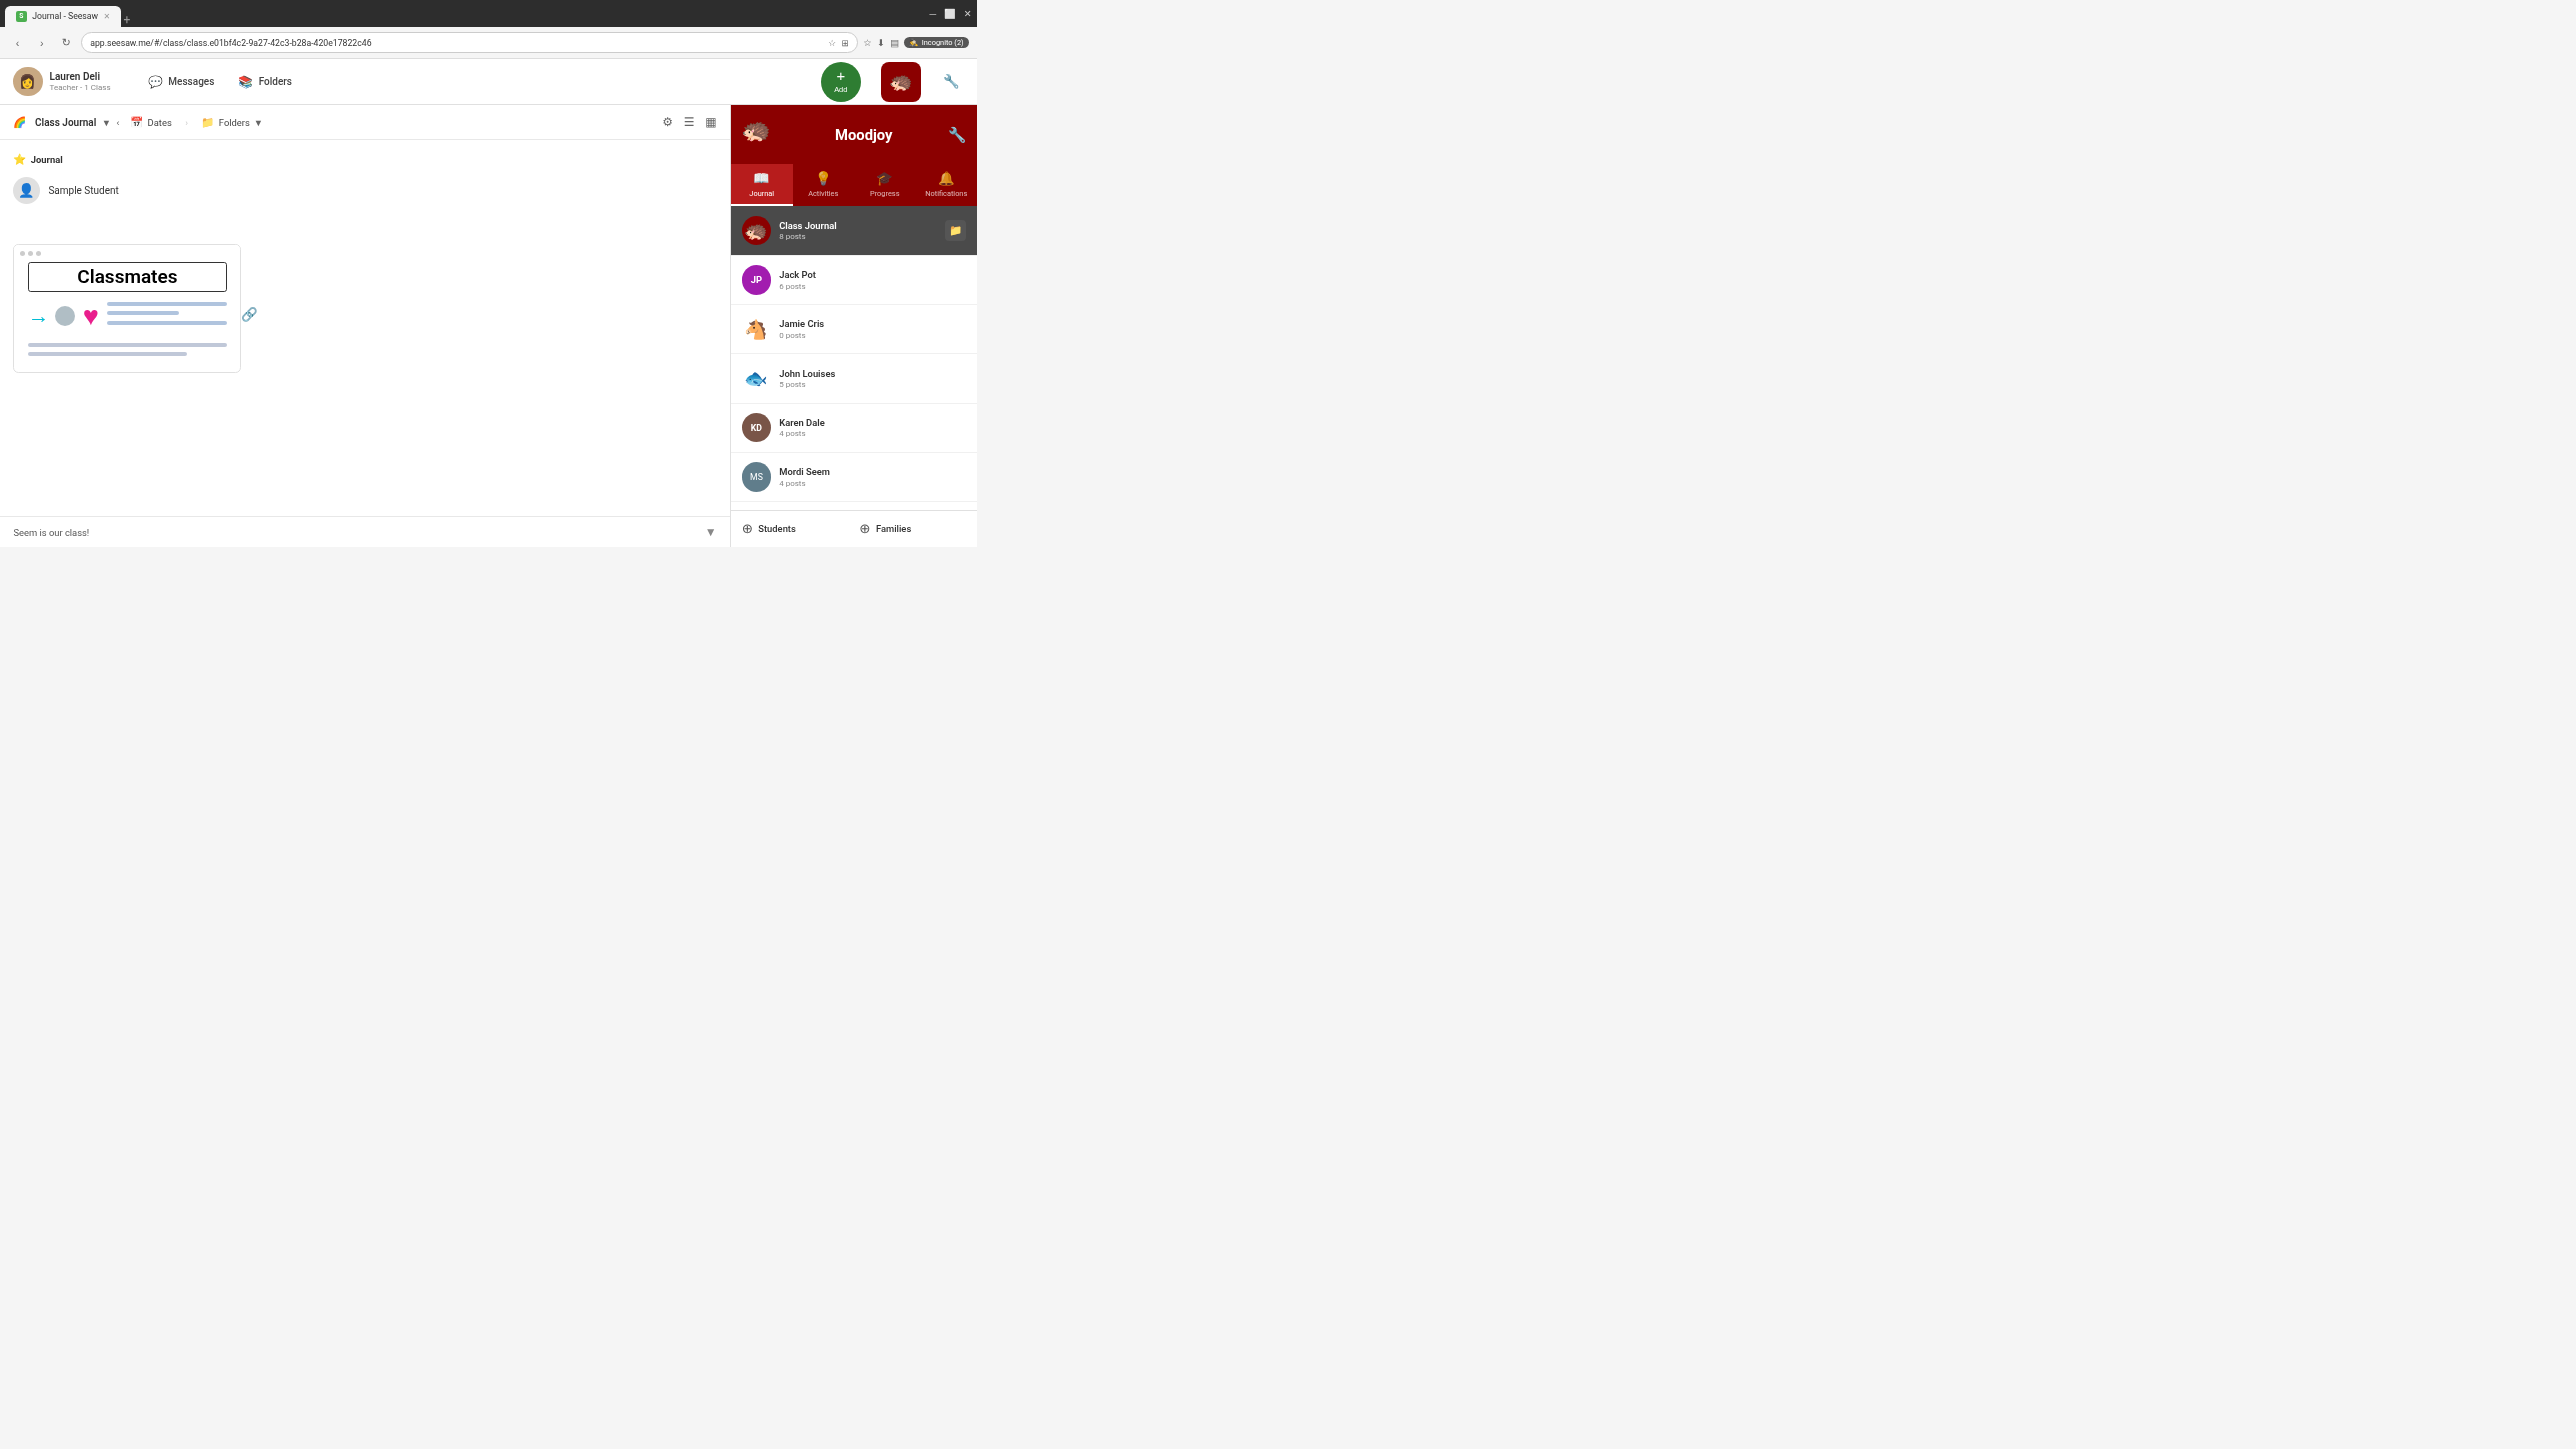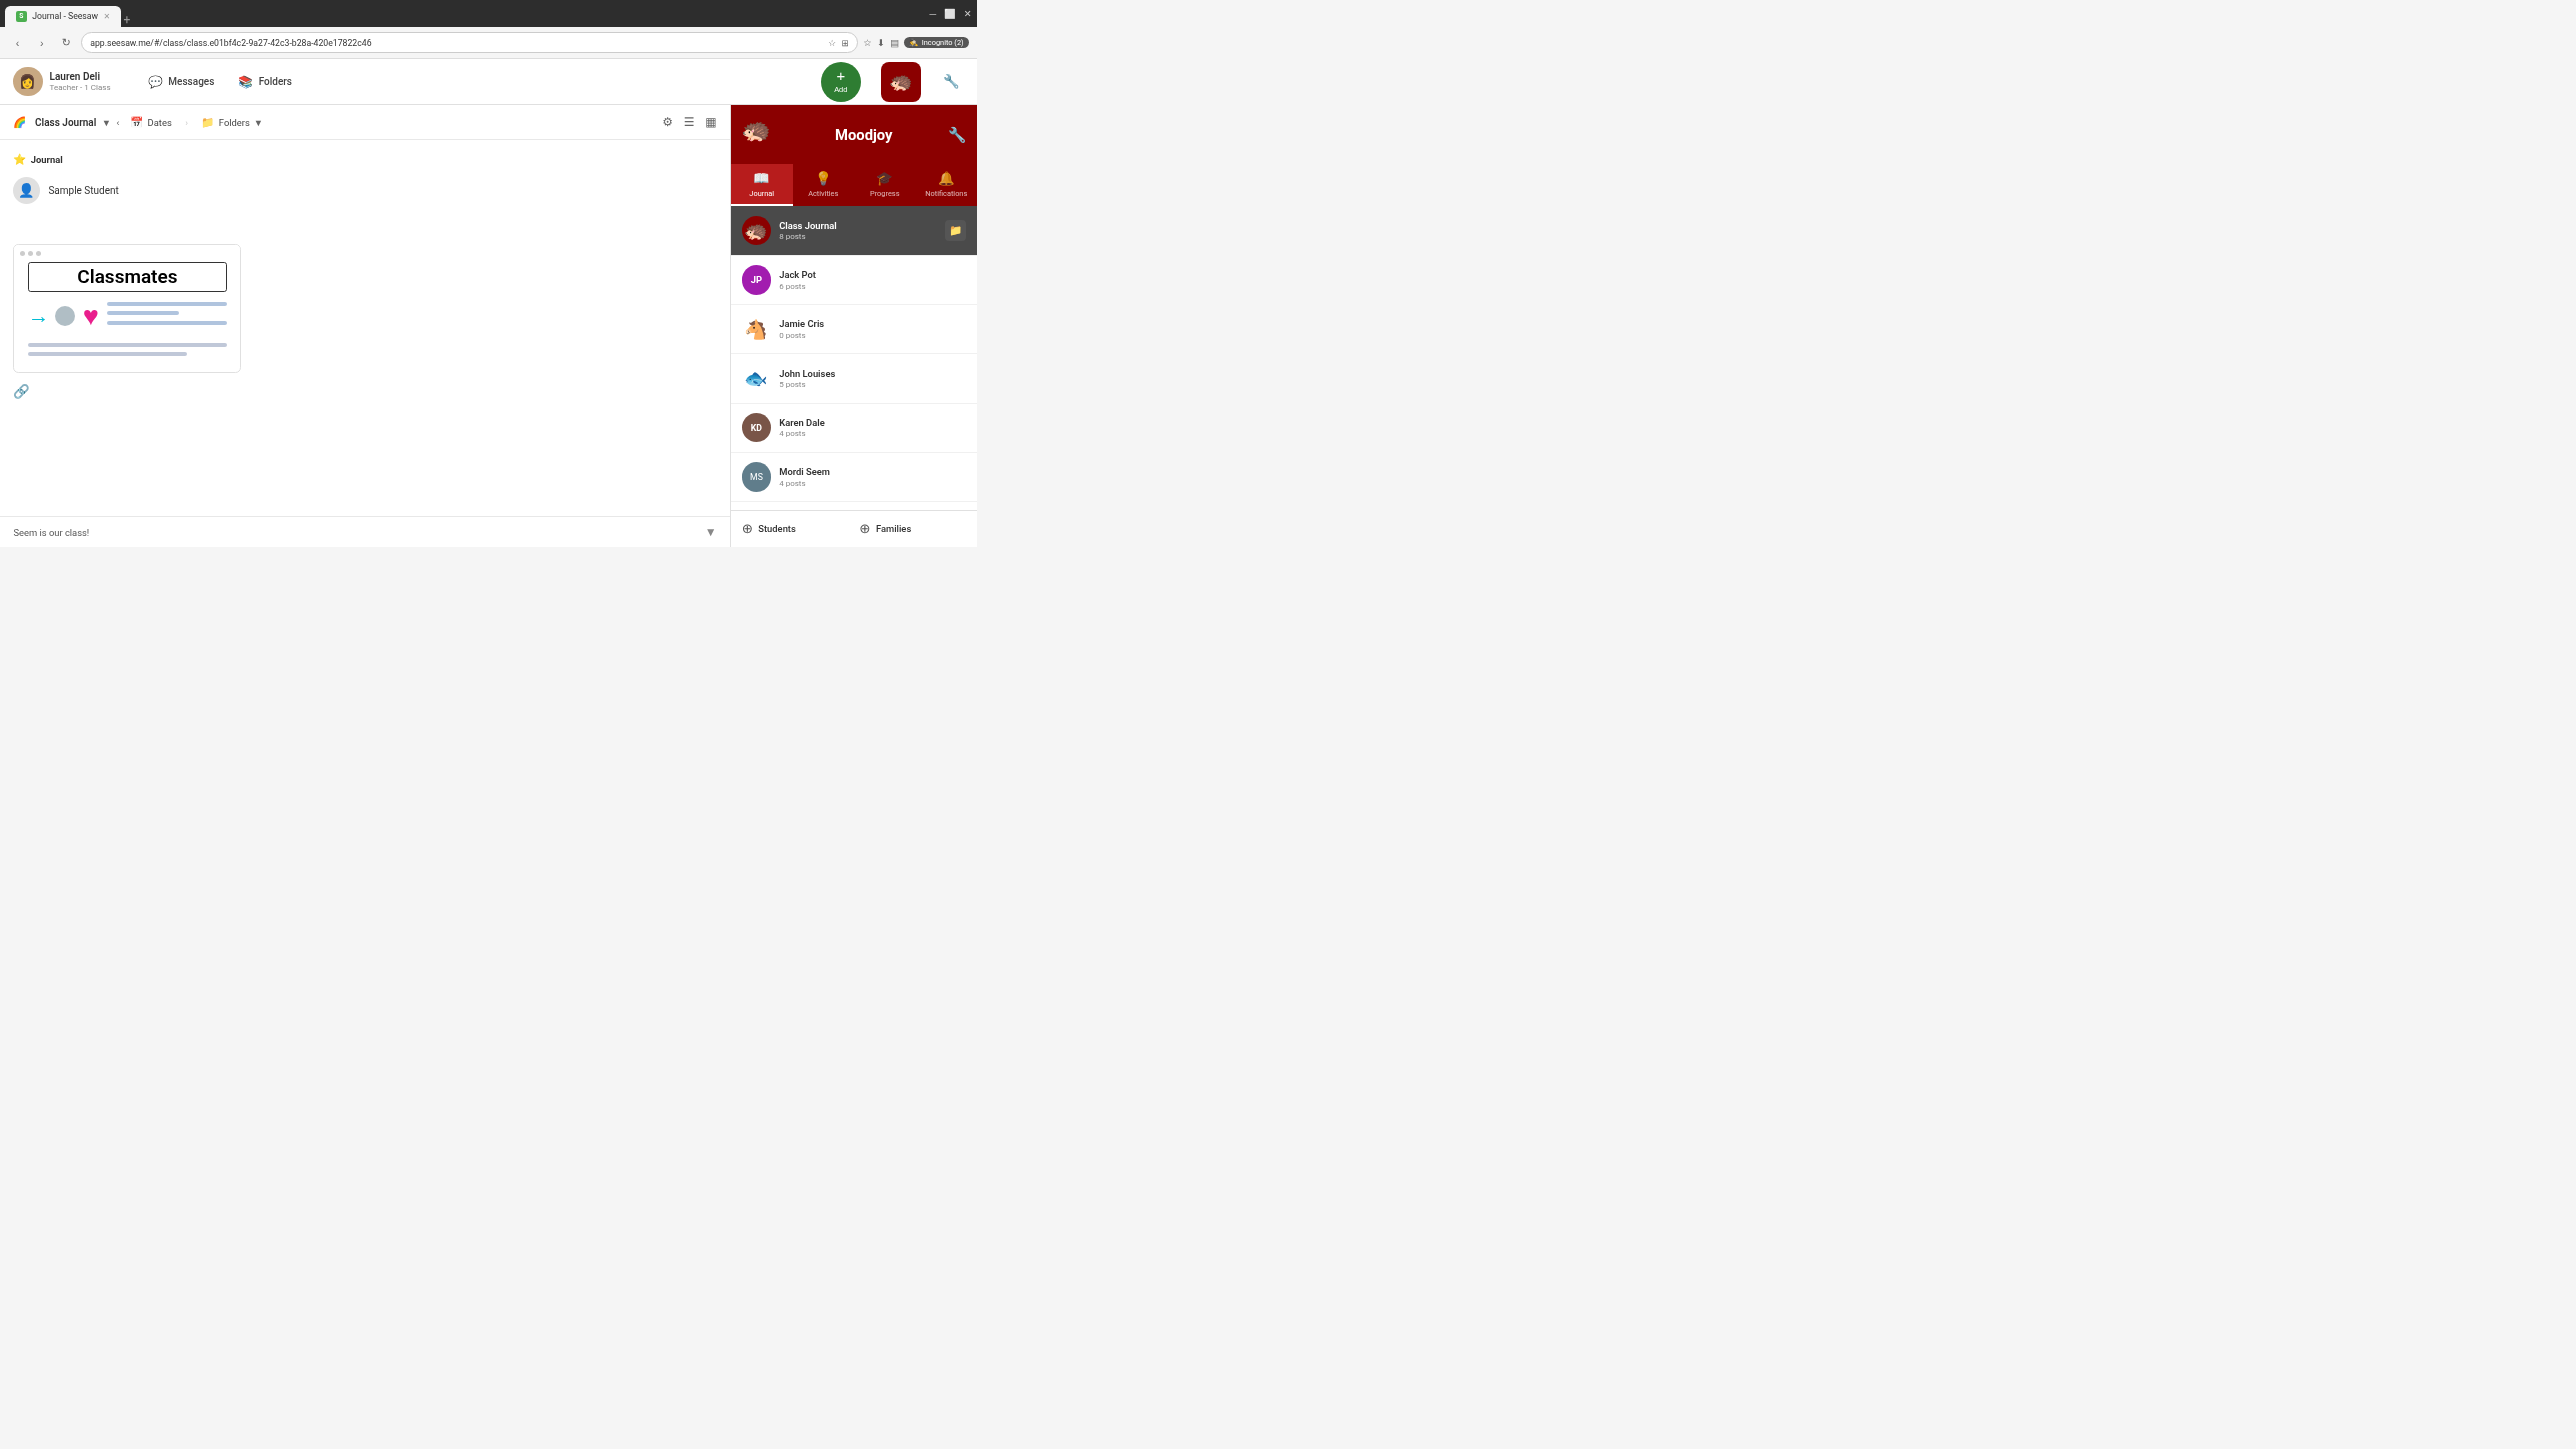--- a/index.html
+++ b/index.html
@@ -303,21 +303,22 @@
       background: #e0e0e0;
       display: flex; align-items: center; justify-content: center;
       font-size: 13.4px;
       color: #666;
     }
     .student-name { font-size: 10px; color: #333; }
 
     
     .classmates-card-area {
       display: flex;
-      flex-direction: column;
+      flex-direction: row;
+      align-items: center;
       margin-top: 27px;
     }
     .classmates-card {
       width: 228px;
       background: white;
       border: 1.3px solid #e0e0e0;
       border-radius: 5.4px;
       overflow: hidden;
     }
     .card-header {

